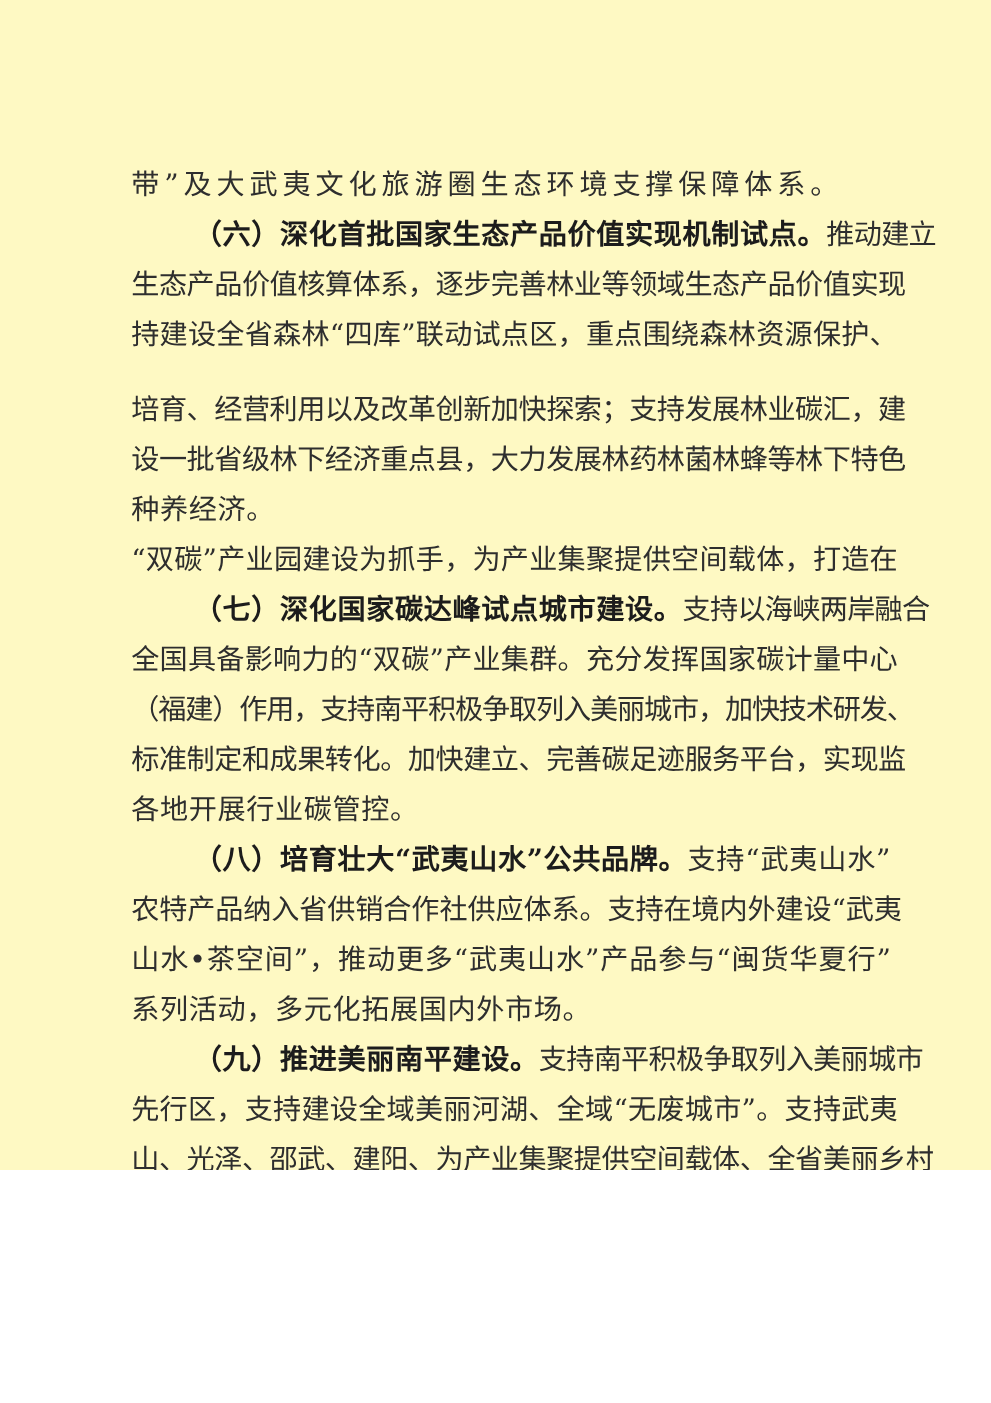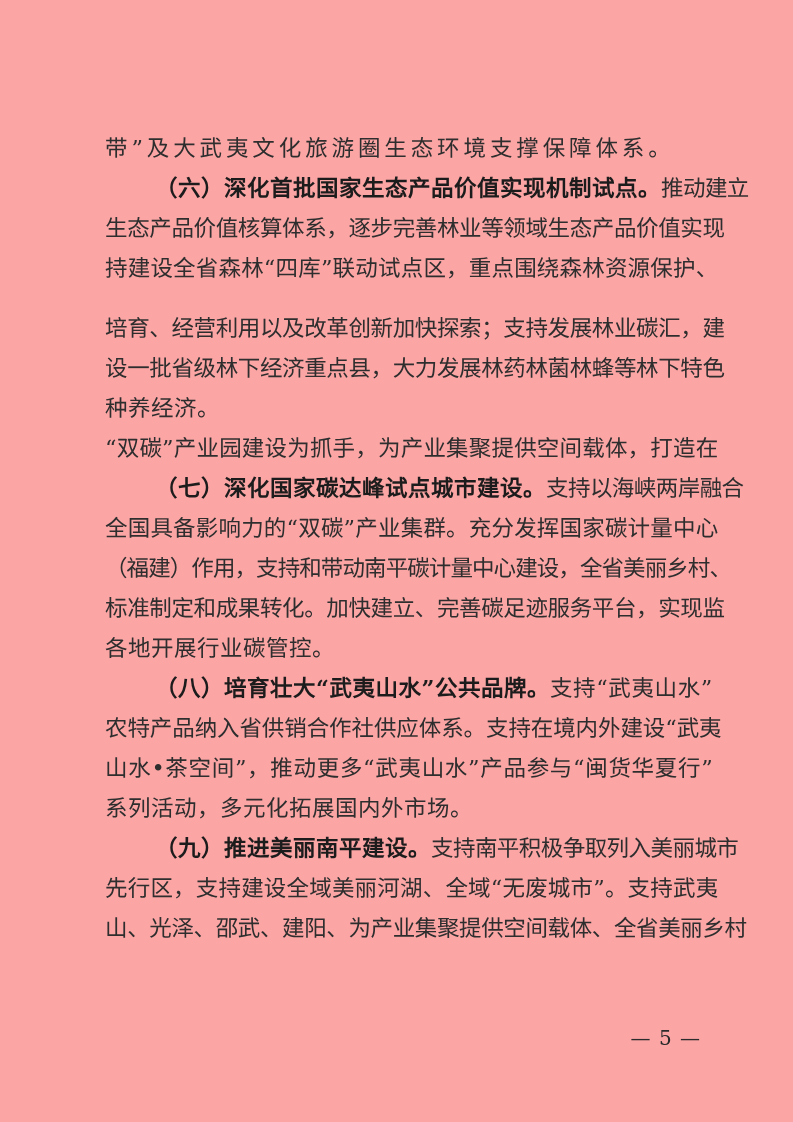--- a/index.html
+++ b/index.html
@@ -5,22 +5,22 @@
 <style>
   html, body {
     margin: 0;
     padding: 0;
     background: #ffffff;
   }
 
   .page {
     position: relative;
     width: 793px;
-    height: 1122px;
-    background: #fca5a5;
+    height: 936px;
+    background: #fef9c3;
     overflow: hidden;
     font-family: "DejaVu Serif", "Liberation Serif", serif;
     color: #2b2b2b;
   }
 
   .content {
     position: absolute;
     left: 105px;
     top: 128px;
     width: 596px;
@@ -99,21 +99,21 @@
     <div class="line flush" style="letter-spacing: 0.191907px;">
       <span>“双碳”产业园建设为抓手，为产业集聚提供空间载体，打造在</span>
     </div>
     <div class="line flush indent2" style="letter-spacing: -0.554476px;">
       <span class="heading-run">（七）</span><span class="heading-run">深化国家碳达峰试点城市建设。</span><span>支持以海峡两岸融合</span>
     </div>
     <div class="line flush" style="letter-spacing: 0.191907px;">
       <span>全国具备影响力的“双碳”产业集群。充分发挥国家碳计量中心</span>
     </div>
     <div class="line flush" style="letter-spacing: -0.912891px;">
-      <span>（福建）作用，支持和带动南平碳计量中心建设，全省美丽乡村、</span>
+      <span>（福建）作用，支持南平积极争取列入美丽城市，加快技术研发、</span>
     </div>
     <div class="line flush" style="letter-spacing: -0.372196px;">
       <span>标准制定和成果转化。加快建立、完善碳足迹服务平台，实现监</span>
     </div>
     <div class="line flush">
       <span>各地开展行业碳管控。</span>
     </div>
 
     <div class="line flush indent2" style="letter-spacing: 0.634713px;">
       <span class="heading-run">（八）</span><span class="heading-run">培育壮大“武夷山水”公共品牌。</span><span>支持“武夷山水”</span>

